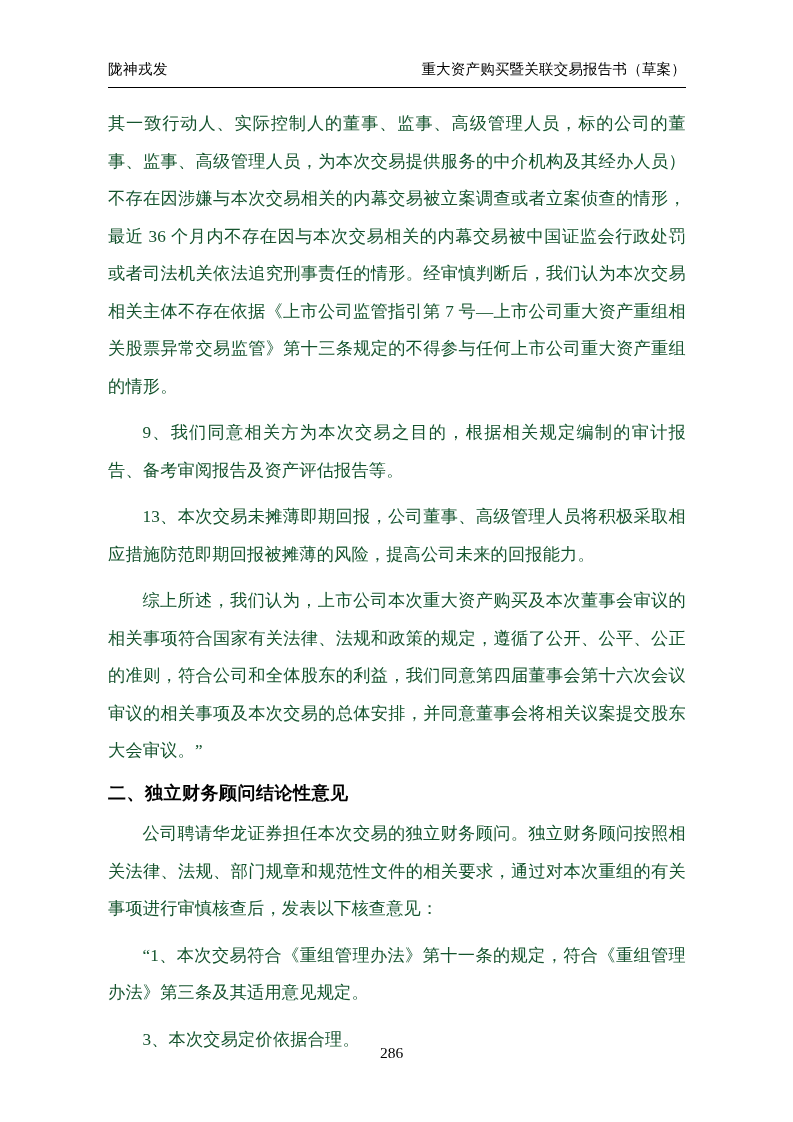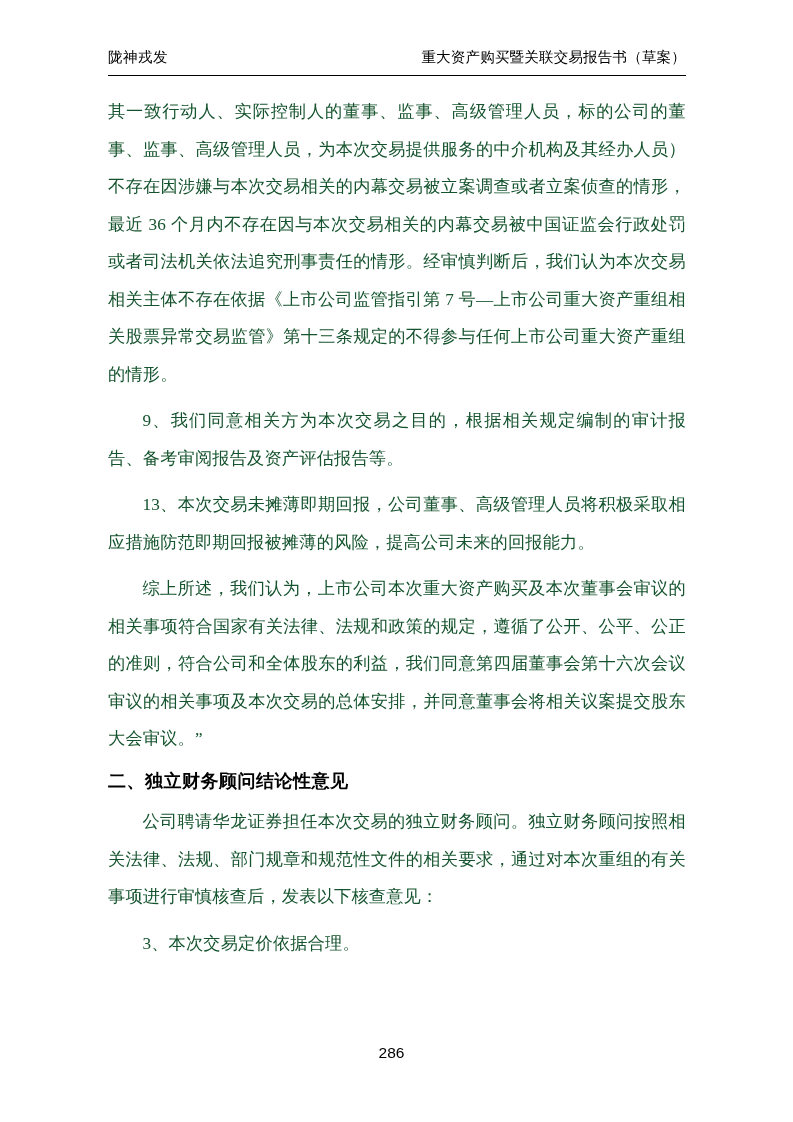--- a/index.html
+++ b/index.html
@@ -15,21 +15,21 @@
     width: 793px;
     height: 1122px;
     margin: 0 auto;
     background: #ffffff;
     box-sizing: border-box;
     overflow: hidden;
   }
   .content {
     position: absolute;
     left: 108px;
-    top: 4px;
+    top: 16px;
     width: 578px;
     height: 956px;
   }
   .header {
     position: relative;
     margin-top: 44px;
     height: 30px;
     font-size: 14.5px;
     color: #000;
   }
@@ -80,21 +80,21 @@
     color: #000;
   }
   .page-number {
     position: absolute;
     left: 0;
     right: 10px;
     bottom: 60px;
     text-align: center;
     font-size: 15.5px;
     color: #000;
-    font-family: Liberation Sans, sans-serif;
+    font-family: Liberation Serif, serif;
   }
 </style>
 </head>
 <body>
 
 <div class="page">
   <div class="content">
 
     <div class="header">
       <div class="header-left">陇神戎发</div>
@@ -104,19 +104,20 @@
 
     <div class="body-area">
       <p class="para">其一致行动人、实际控制人的董事、监事、高级管理人员，标的公司的董事、监事、高级管理人员，为本次交易提供服务的中介机构及其经办人员）不存在因涉嫌与本次交易相关的内幕交易被立案调查或者立案侦查的情形，最近 36 个月内不存在因与本次交易相关的内幕交易被中国证监会行政处罚或者司法机关依法追究刑事责任的情形。经审慎判断后，我们认为本次交易相关主体不存在依据《上市公司监管指引第 7 号—上市公司重大资产重组相关股票异常交易监管》第十三条规定的不得参与任何上市公司重大资产重组的情形。</p>
       <p class="para indent spaced">9、我们同意相关方为本次交易之目的，根据相关规定编制的审计报告、备考审阅报告及资产评估报告等。</p>
       <p class="para indent spaced">13、本次交易未摊薄即期回报，公司董事、高级管理人员将积极采取相应措施防范即期回报被摊薄的风险，提高公司未来的回报能力。</p>
       <p class="para indent spaced">综上所述，我们认为，上市公司本次重大资产购买及本次董事会审议的相关事项符合国家有关法律、法规和政策的规定，遵循了公开、公平、公正的准则，符合公司和全体股东的利益，我们同意第四届董事会第十六次会议审议的相关事项及本次交易的总体安排，并同意董事会将相关议案提交股东大会审议。”</p>
 
       <h2 class="heading">二、独立财务顾问结论性意见</h2>
 
       <p class="para indent">公司聘请华龙证券担任本次交易的独立财务顾问。独立财务顾问按照相关法律、法规、部门规章和规范性文件的相关要求，通过对本次重组的有关事项进行审慎核查后，发表以下核查意见：</p>
+      <p class="para indent spaced">“1、本次交易符合《重组管理办法》第十一条的规定，符合《重组管理办法》第三条及其适用意见规定。</p>
       <p class="para indent spaced">3、本次交易定价依据合理。</p>
 
     </div>
   </div>
 
   <div class="page-number">286</div>
 </div>
 
 </body></html>

